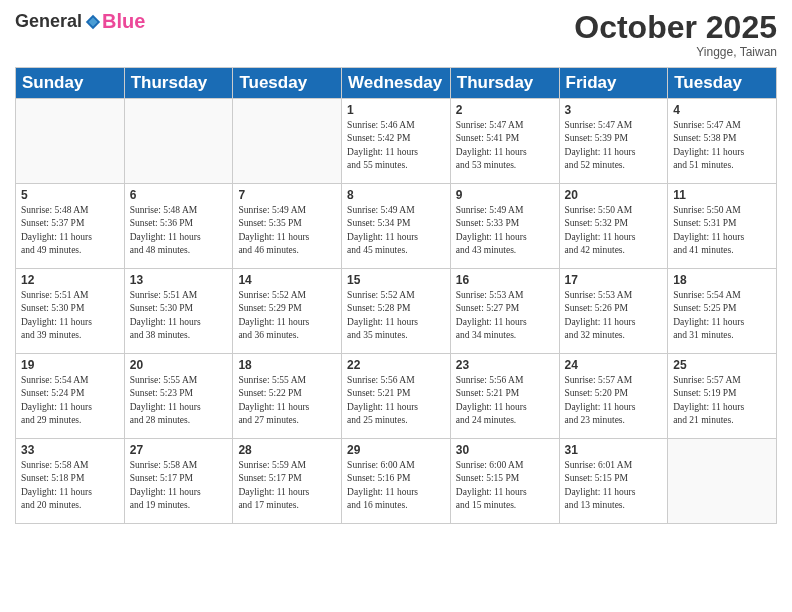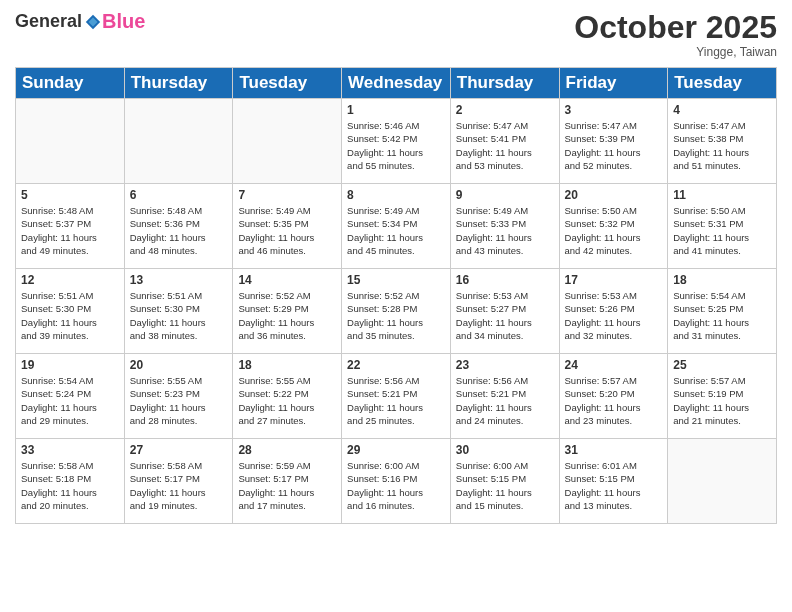--- a/index.html
+++ b/index.html
@@ -85,20 +85,21 @@
       background: #f9f9f9;
     }
     .day-num {
       font-size: 12px;
       font-weight: bold;
       margin-bottom: 2px;
       display: block;
     }
     .day-info {
       line-height: 1.4;
+      font-family: Liberation Serif, serif;
     }
   </style>
 </head>
 <body>
 
 <div class="page">
   <div class="header">
     <div class="logo">
       <div class="logo-text">
         <span class="logo-general">General</span>

